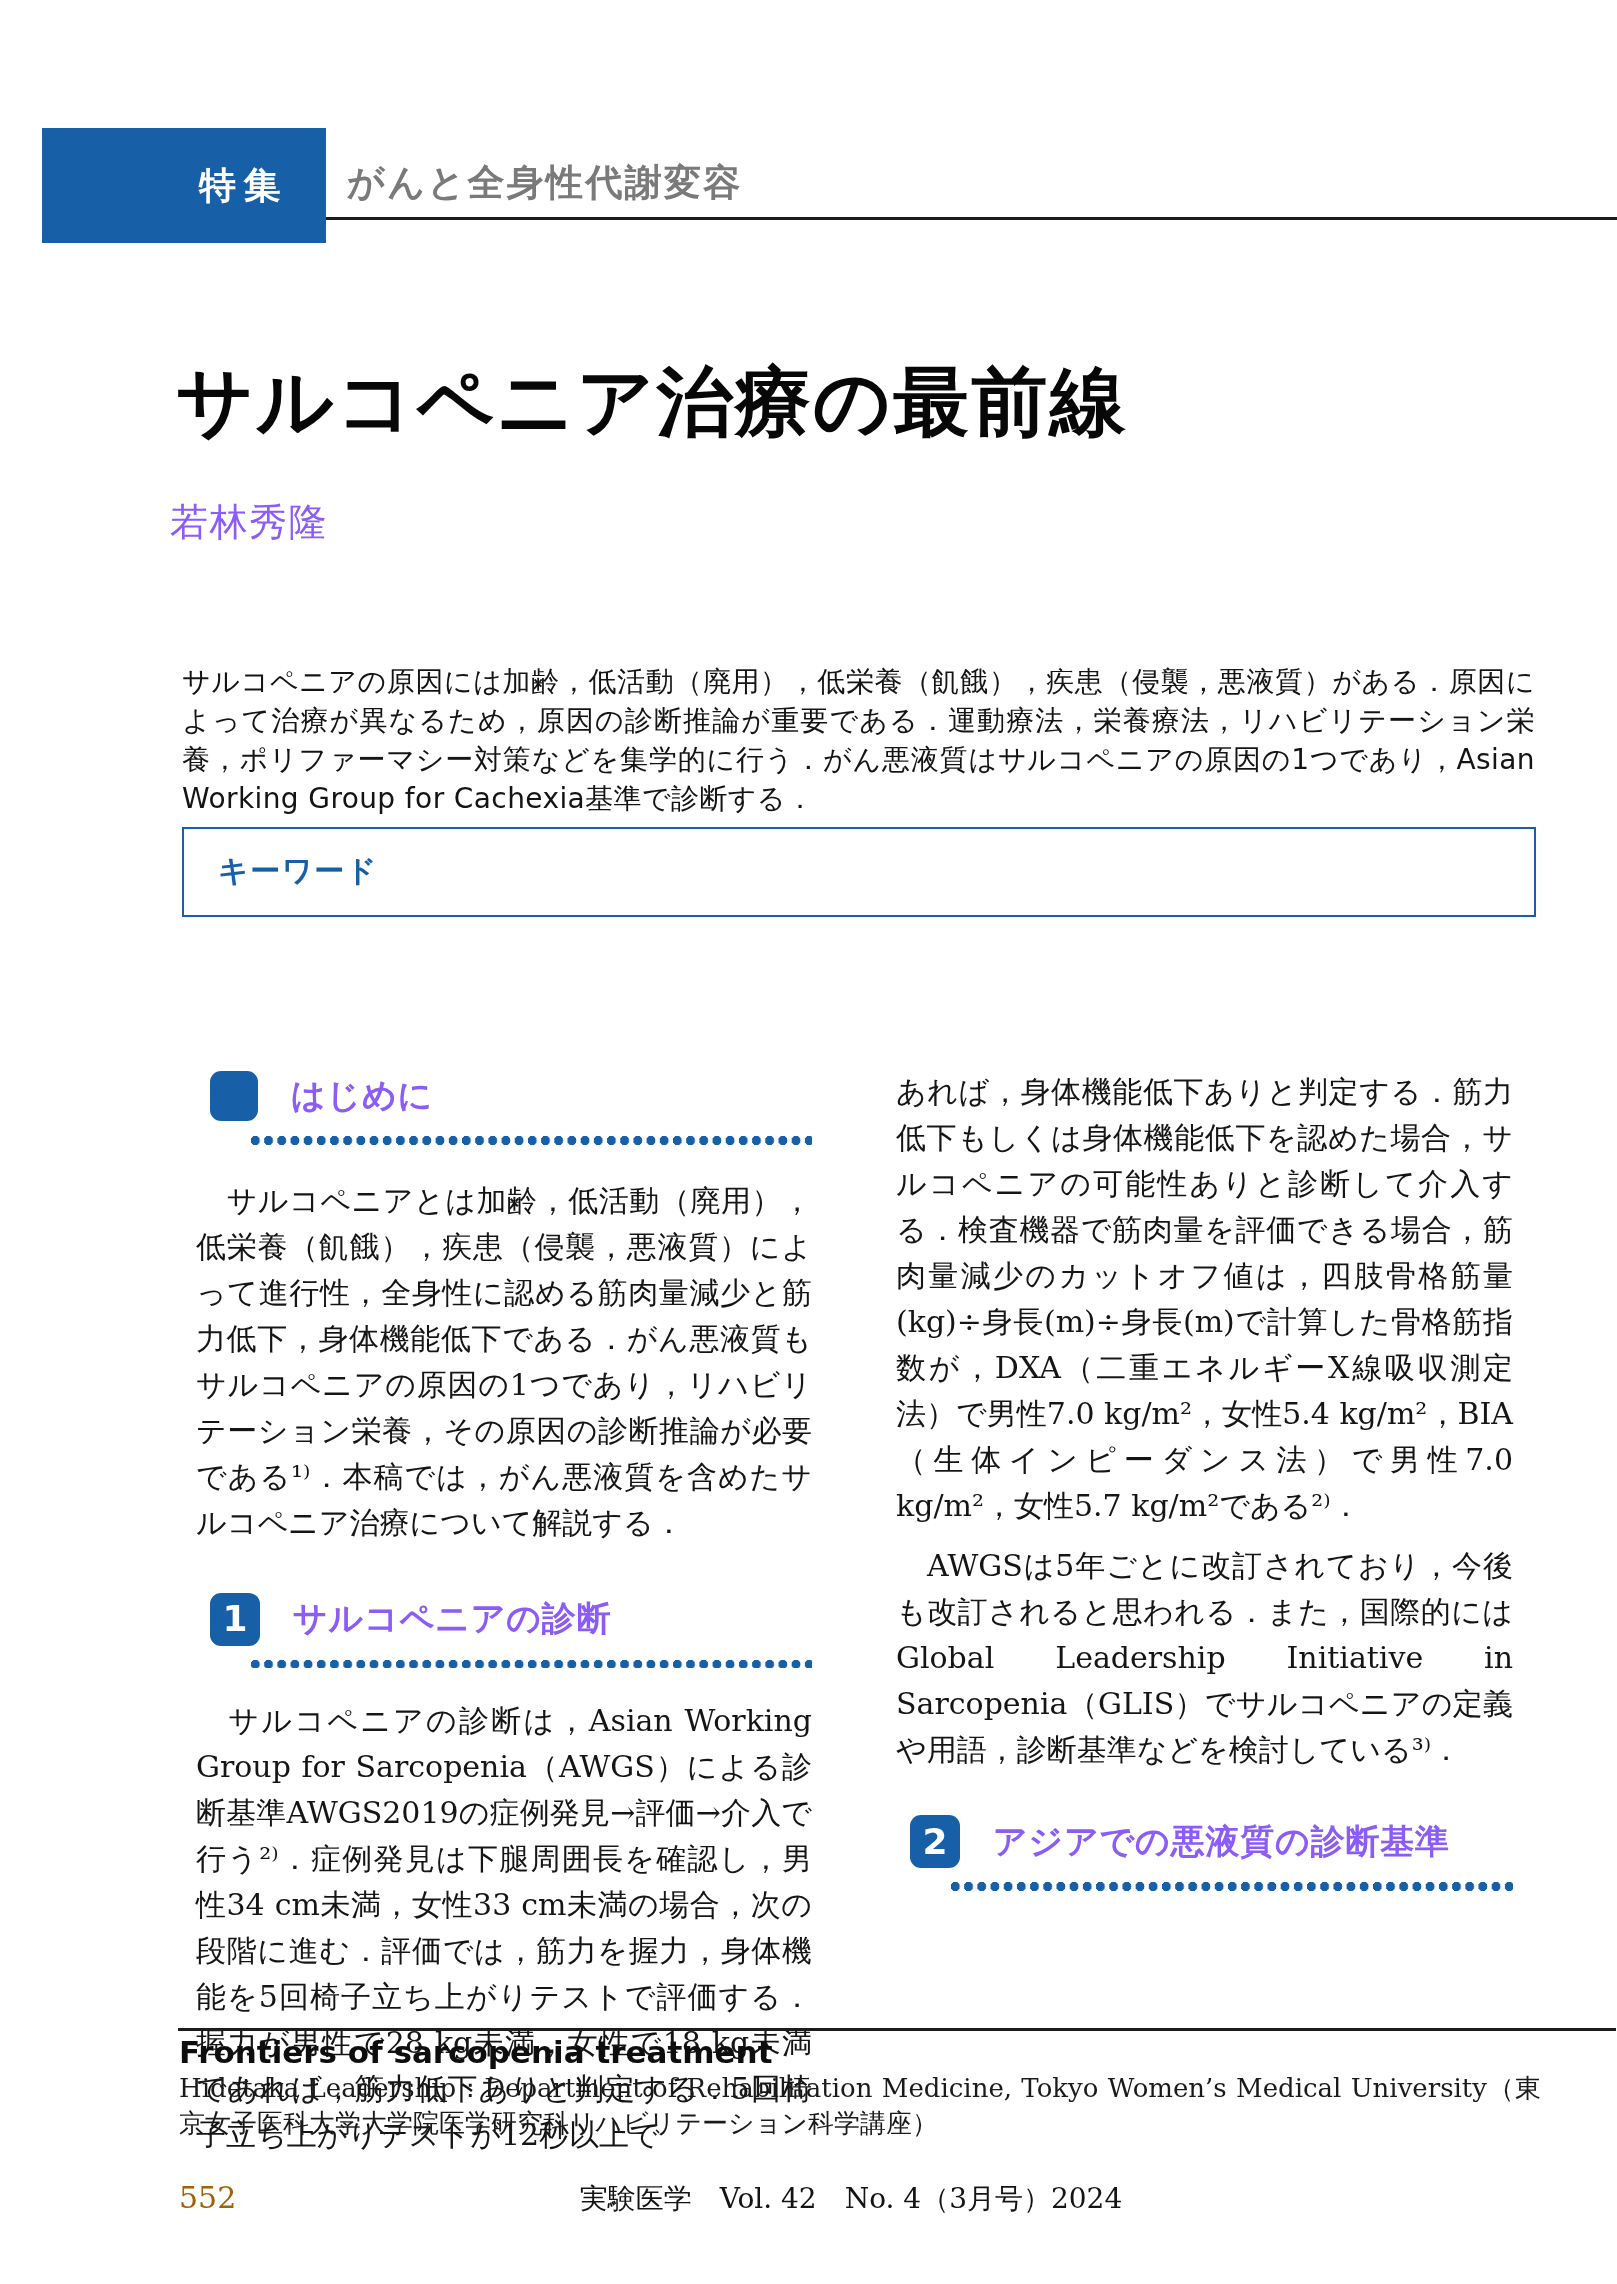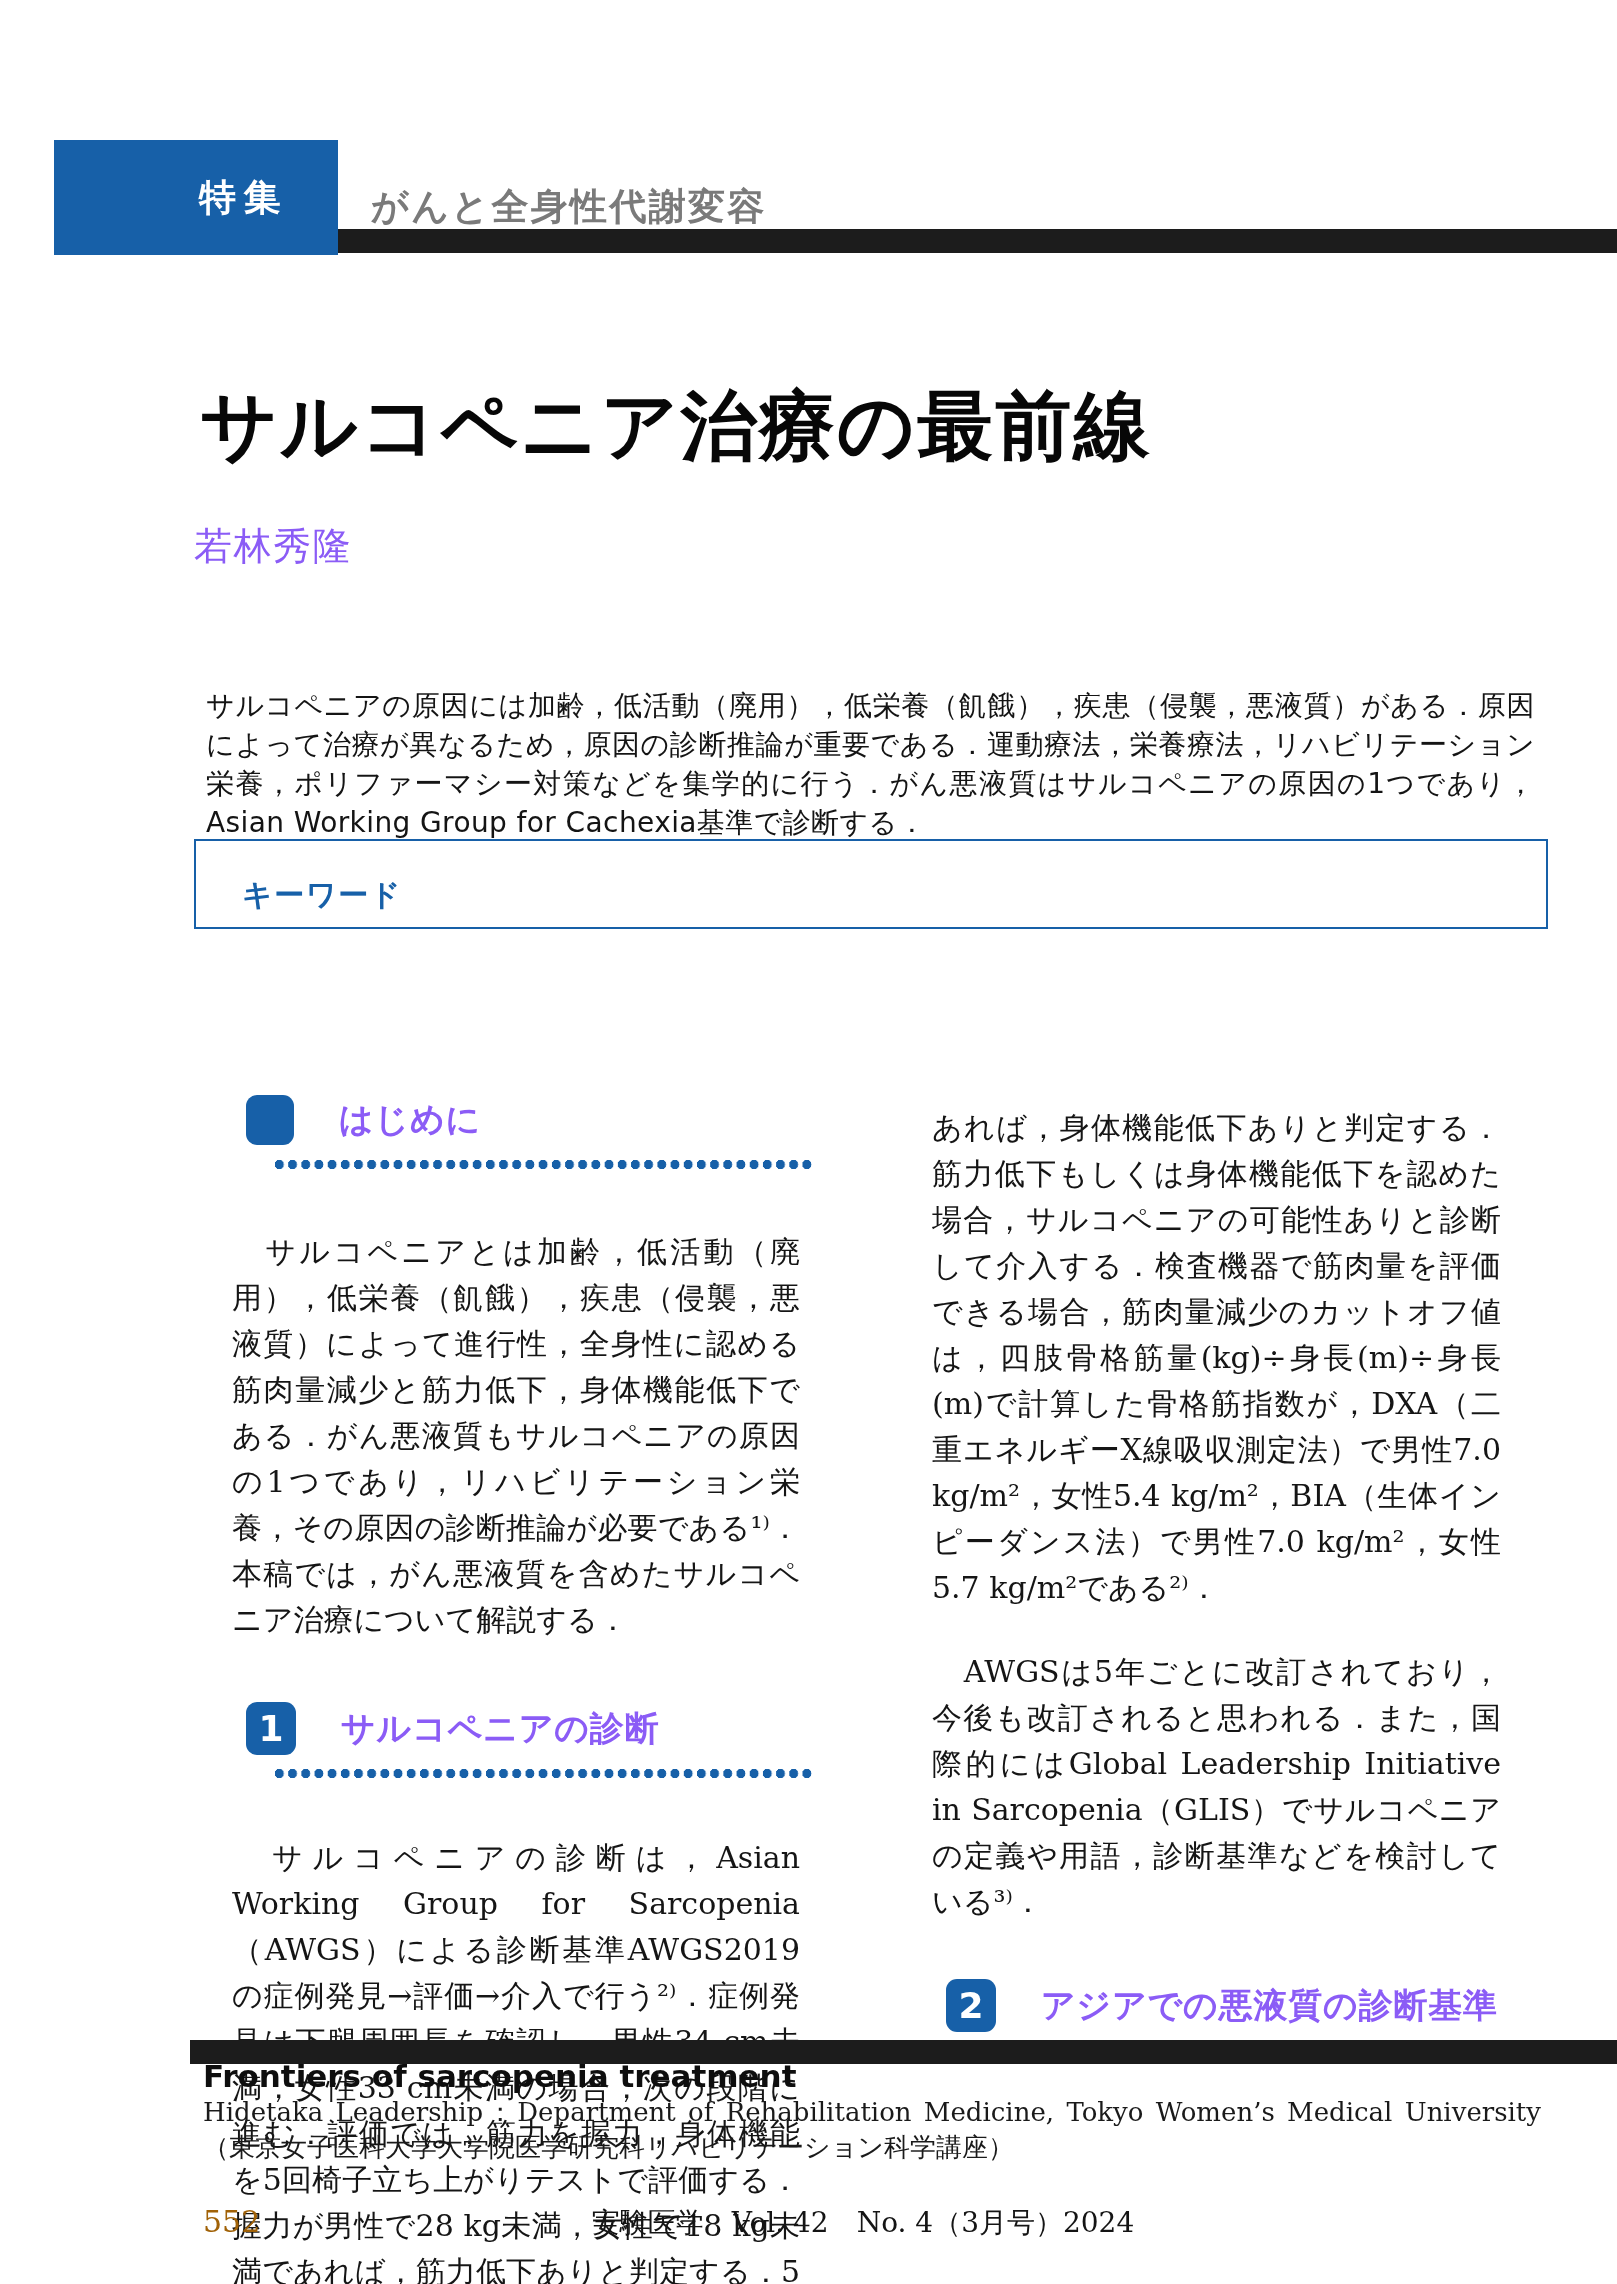--- a/index.html
+++ b/index.html
@@ -1,21 +1,21 @@
 <!DOCTYPE html>
 <html lang="ja" style="--accent-blue: #1760a8; --header-gray: #7a7a7a; --rule-black: #1c1c1c; --text-black: #111111;font-size:12.5px"><head>
 <meta charset="utf-8">
 <style>
   :root{
     --accent-blue:#1760a8;
     --header-gray:#7a7a7a;
     --rule-black:#1c1c1c;
     --text-black:#111111;
   }
-  *{margin:14px;padding:12px;box-sizing:border-box;}
+  *{margin:14px;padding:0;box-sizing:border-box;}
   html,body{background:#ffffff;}
   body{
     position:relative;
     width:1618px;height:2284px;
     font-family:"DejaVu Sans",sans-serif;
     color:var(--text-black);
     overflow:hidden;
   }
 
   

